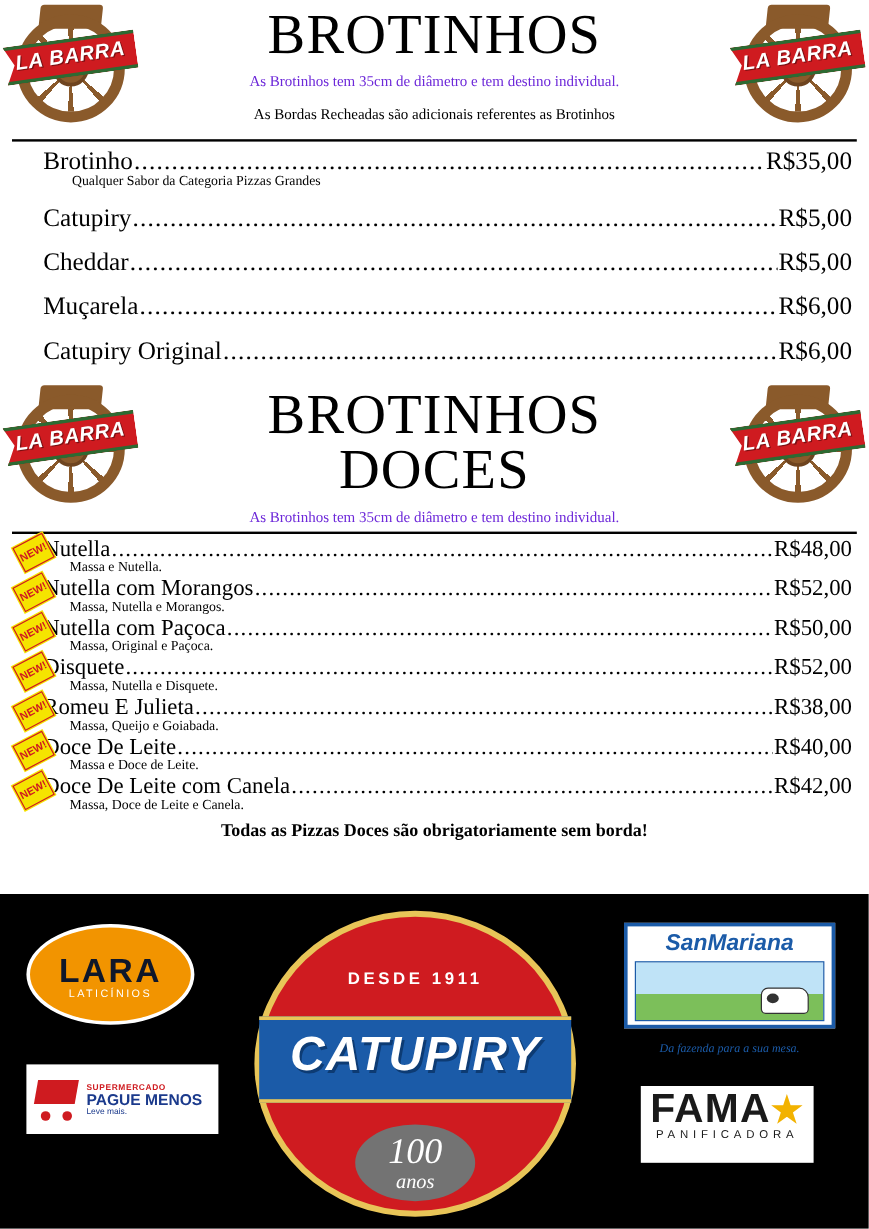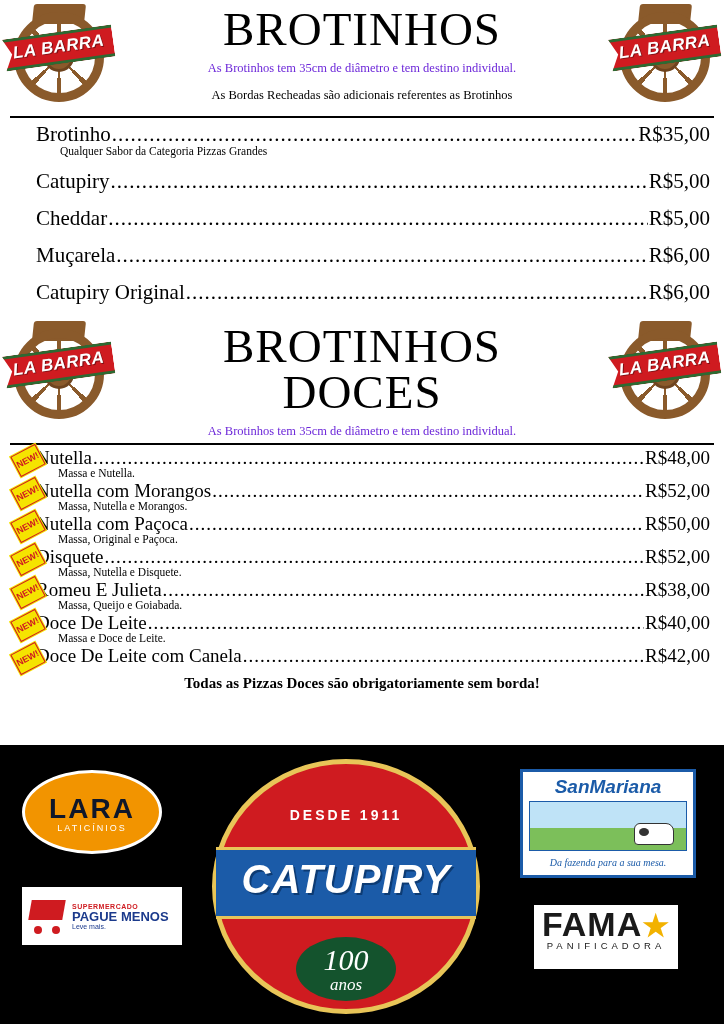--- a/index.html
+++ b/index.html
@@ -356,21 +356,21 @@
     font-size: 40px;
     letter-spacing: 1px;
     text-shadow: 2px 2px 0 #0d3b73;
   }
   .catupiry .oval {
     position: absolute;
     left: 84px;
     top: 178px;
     width: 100px;
     height: 64px;
-    background: #14532d;
+    background: #737373;
     border-radius: 50%;
     text-align: center;
     color: #ffffff;
   }
   .catupiry .oval .n {
     font-family: "Liberation Serif", serif;
     font-style: italic;
     font-size: 30px;
     line-height: 1.1;
     padding-top: 6px;
@@ -380,21 +380,21 @@
     font-style: italic;
     font-size: 17px;
     line-height: 1;
   }
 
   .sanmariana {
     position: absolute;
     left: 520px;
     top: 24px;
     width: 176px;
-    height: 109px;
+    height: 88px;
     background: #ffffff;
     border: 3px solid #1b5ba8;
     box-sizing: border-box;
     padding: 4px;
   }
   .sanmariana .title {
     text-align: center;
     font-family: "Liberation Sans", sans-serif;
     font-weight: bold;
     font-style: italic;
@@ -425,21 +425,21 @@
     width: 10px; height: 8px;
     background: #333;
     border-radius: 50%;
   }
   .sanmariana .tag {
     text-align: center;
     font-family: "Liberation Serif", serif;
     font-style: italic;
     font-size: 10px;
     color: #1b5ba8;
-    margin-top: 6px;
+    margin-top: 18px;
   }
 
   .fama {
     position: absolute;
     left: 534px;
     top: 160px;
     width: 144px;
     height: 64px;
     background: #ffffff;
     text-align: center;
@@ -635,20 +635,21 @@
     <div class="item-desc">Massa e Doce de Leite.</div>
   </div>
 
   <div class="item">
     <div class="new-badge">NEW!</div>
     <div class="item-row">
       <span class="item-name">Doce De Leite com Canela</span>
       <span class="dots">......................................................................................................</span>
       <span class="item-price">R$42,00</span>
     </div>
+    <div class="item-desc">Massa, Doce de Leite e Canela.</div>
   </div>
 </div>
 
 <div class="note">Todas as Pizzas Doces são obrigatoriamente sem borda!</div>
 
 <div class="sponsors">
 
   <div class="lara">
     <div class="name">LARA</div>
     <div class="sub">LATICÍNIOS</div>

